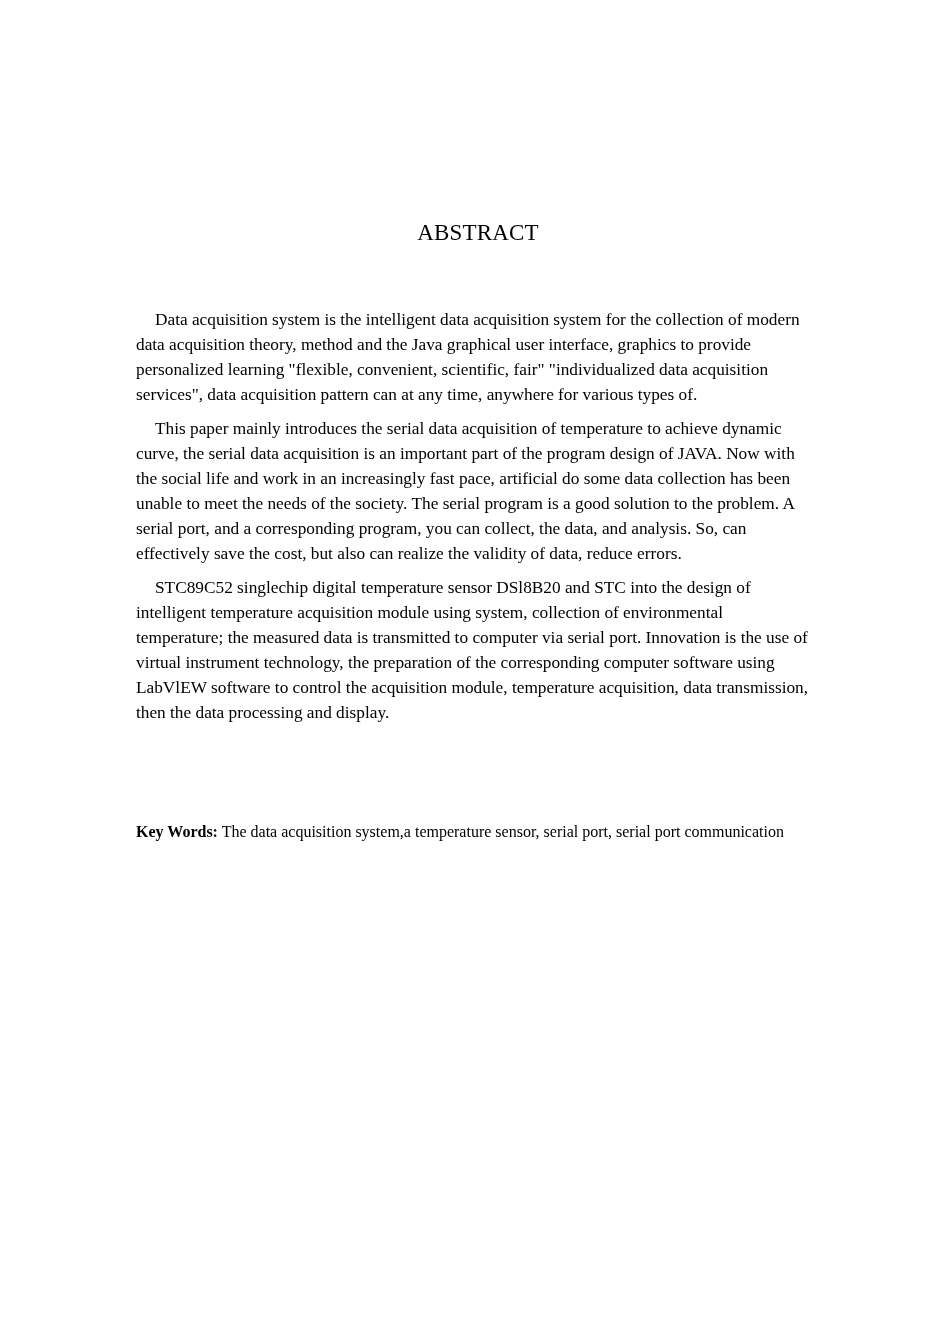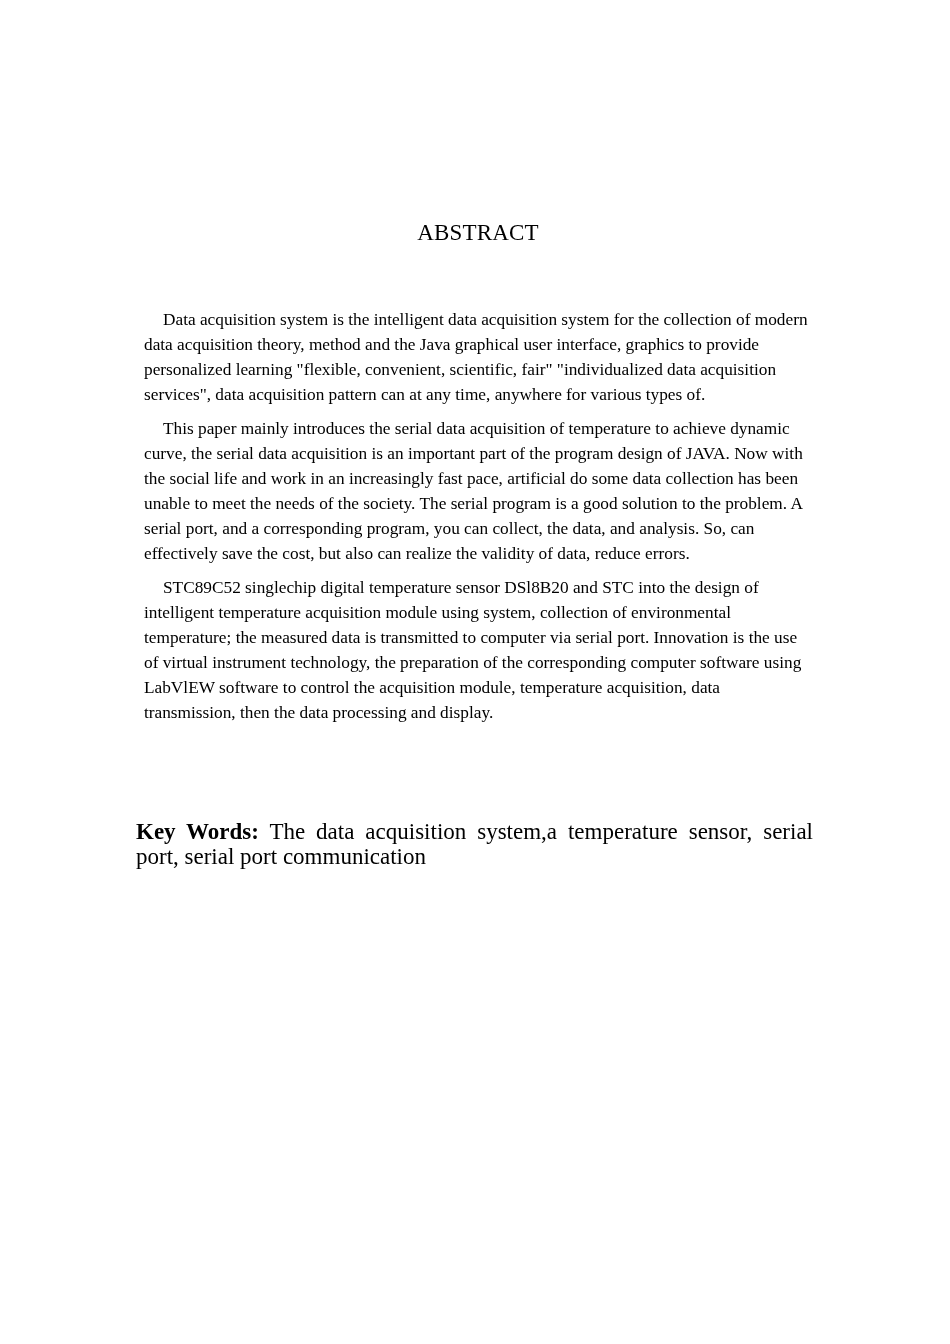--- a/index.html
+++ b/index.html
@@ -1,23 +1,23 @@
 <!DOCTYPE html>
 <html><head>
 <meta charset="utf-8">
 <style>
   html, body { margin: 0; padding: 0; background: #ffffff; }
   body { width: 950px; height: 1344px; position: relative; overflow: hidden;
          font-family: "Liberation Serif", serif; color: #000; }
   .title { position: absolute; top: 220px; left: 0; width: 956px; text-align: center;
            font-size: 23px; letter-spacing: 0.2px; }
   .body-text { position: absolute; left: 136px; width: 678px; top: 307px; }
-  .para { font-size: 17.3px; line-height: 25px; text-indent: 19px; margin: 0 0 9px 8px; }
+  .para { font-size: 17.3px; line-height: 25px; text-indent: 19px; margin: 0 0 9px 0; }
   .keywords { position: absolute; left: 136px; width: 677px; top: 819px;
-              font-size: 23px; line-height: 25px; text-align: justify; text-align-last: left; }
+              font-size: 16px; line-height: 25px; text-align: justify; text-align-last: left; }
   .kw-label { font-weight: bold; }
 </style>
 </head>
 <body>
 
 <div class="title">ABSTRACT</div>
 
 <div class="body-text">
   <p class="para">Data acquisition system is the intelligent data acquisition system for the collection of modern data acquisition theory, method and the Java graphical user interface, graphics to provide personalized learning "flexible, convenient, scientific, fair" "individualized data acquisition services", data acquisition pattern can at any time, anywhere for various types of.</p>
   <p class="para">This paper mainly introduces the serial data acquisition of temperature to achieve dynamic curve, the serial data acquisition is an important part of the program design of JAVA. Now with the social life and work in an increasingly fast pace, artificial do some data collection has been unable to meet the needs of the society. The serial program is a good solution to the problem. A serial port, and a corresponding program, you can collect, the data, and analysis. So, can effectively save the cost, but also can realize the validity of data, reduce errors.</p>

